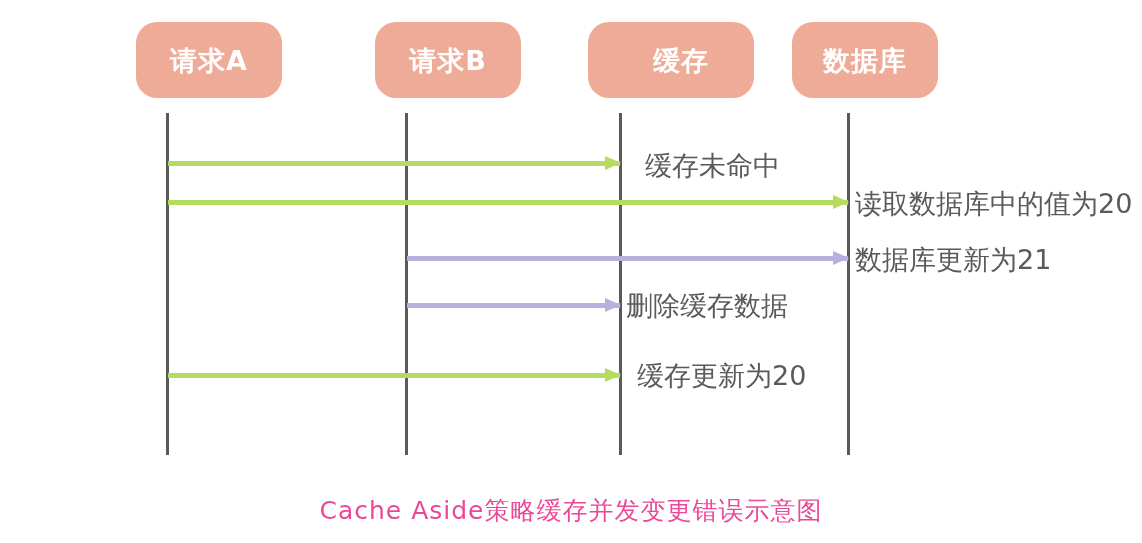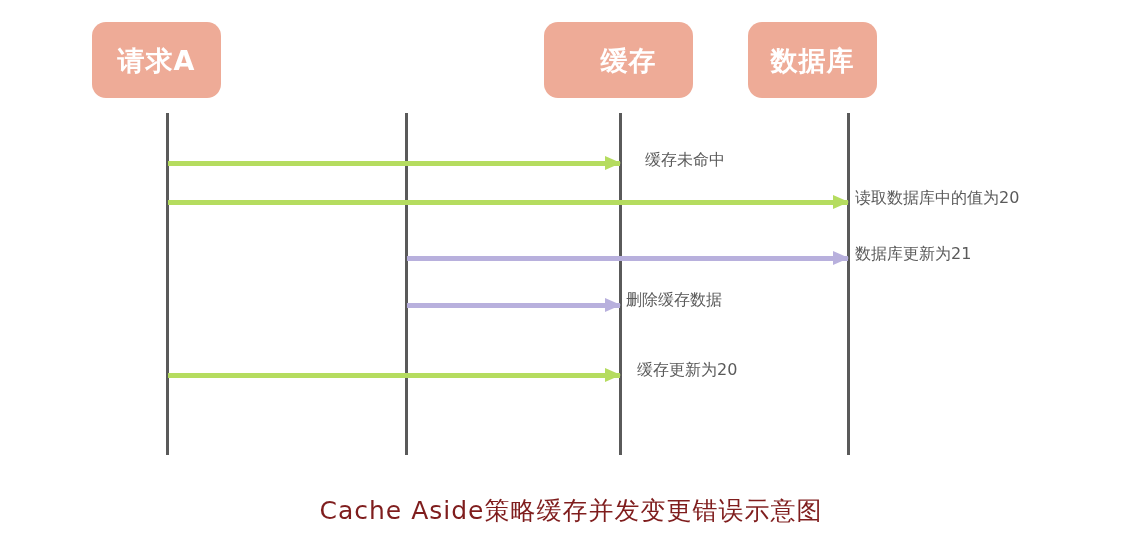--- a/index.html
+++ b/index.html
@@ -15,27 +15,28 @@
     width: 1142px;
     height: 543px;
     background: #ffffff;
     overflow: hidden;
   }
 
   
   .participant {
     position: absolute;
     top: 22px;
-    width: 129px;
+    width: 146px;
     height: 76px;
-    border-radius: 14px;
+    border-radius: 21px;
     background: #eeab97;
     display: flex;
     align-items: center;
     justify-content: center;
+    margin-left: 44px;
   }
   .participant-label {
     color: #ffffff;
     font-size: 27px;
     font-weight: bold;
     letter-spacing: 1px;
     line-height: 1;
     white-space: nowrap;
     font-family: "DejaVu Sans", "Liberation Sans", sans-serif;
   }
@@ -72,46 +73,49 @@
   }
   .message.green .shaft { background: #b5dc5f; }
   .message.green .head  { border-left: 16px solid #b5dc5f; }
   .message.purple .shaft { background: #b8b0dd; }
   .message.purple .head  { border-left: 16px solid #b8b0dd; }
 
   
   .message-label {
     position: absolute;
     color: #5a5a5a;
-    font-size: 16px;
+    font-size: 27px;
     line-height: 1;
     white-space: nowrap;
     font-family: "DejaVu Sans", "Liberation Sans", sans-serif;
   }
 
   
   #caption {
     position: absolute;
     left: 0;
     top: 494px;
     width: 1142px;
     text-align: center;
-    color: #7f1d1d;
+    color: #ec4899;
     font-size: 25px;
     letter-spacing: 1px;
     font-family: "DejaVu Sans", "Liberation Sans", sans-serif;
   }
 </style>
 </head>
 <body>
 
 <div id="canvas">
 
   <div class="participant" style="left:92px;">
     <span class="participant-label">请求A</span>
+  </div>
+  <div class="participant" style="left:331px;">
+    <span class="participant-label">请求B</span>
   </div>
   <div class="participant" style="left:544px;padding-left:20px;">
     <span class="participant-label">缓存</span>
   </div>
   <div class="participant" style="left:748px;">
     <span class="participant-label">数据库</span>
   </div>
 
   <div class="lifeline" style="left:166px;"></div>
   <div class="lifeline" style="left:405px;"></div>

